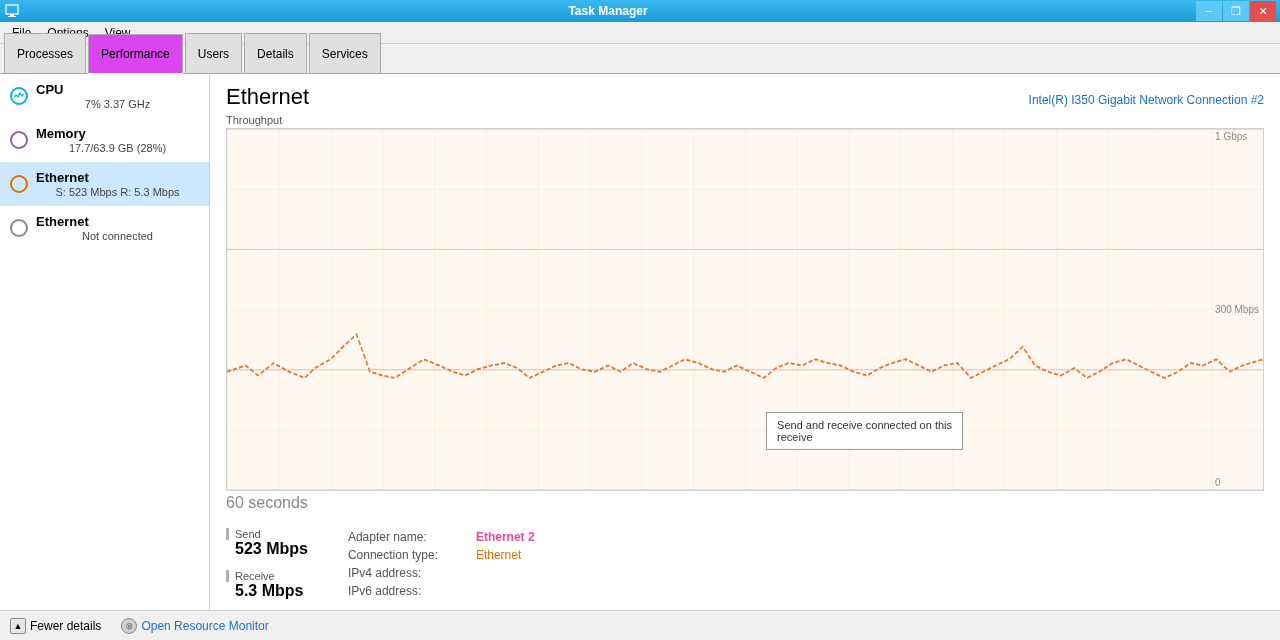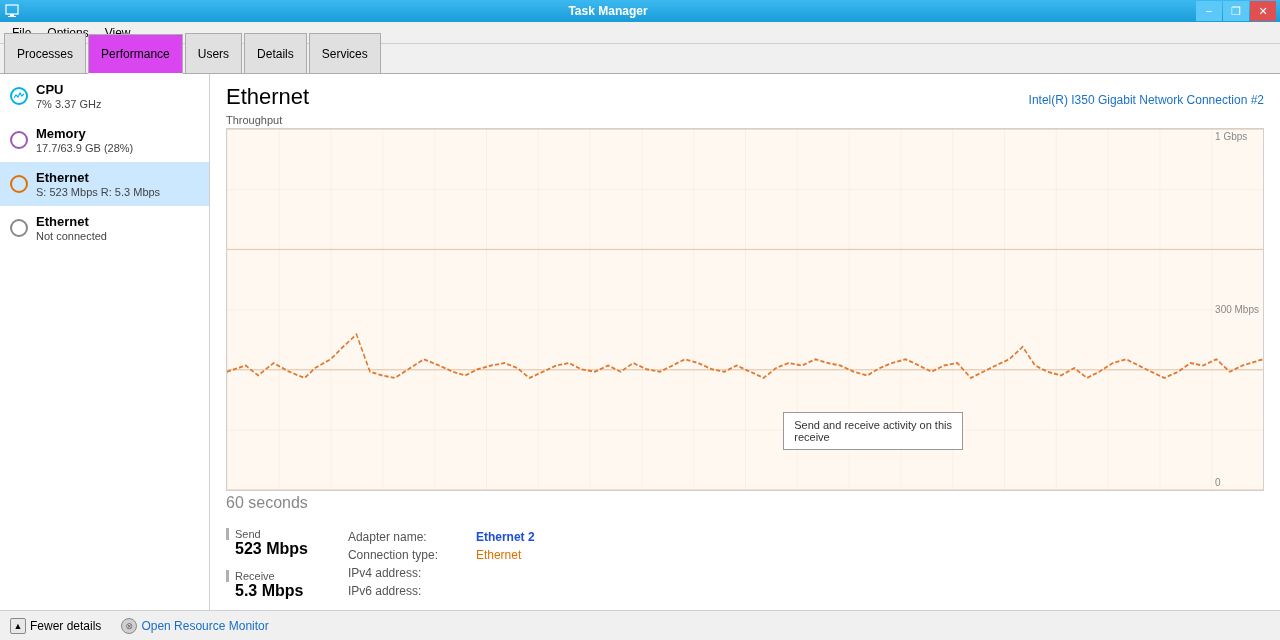--- a/index.html
+++ b/index.html
@@ -101,21 +101,21 @@
       border: 2px solid #888;
       flex-shrink: 0;
       position: relative;
     }
     .sidebar-icon.cpu { border-color: #00b0f0; }
     .sidebar-icon.memory { border-color: #9b59b6; }
     .sidebar-icon.eth1 { border-color: #e07000; }
     .sidebar-icon.eth2 { border-color: #888; }
     .sidebar-item-info { flex: 1; }
     .sidebar-item-title { font-size: 13px; font-weight: bold; color: #000; }
-    .sidebar-item-sub { font-size: 11px; color: #444; margin-top: 1px; }
+    .sidebar-item-sub { font-size: 11px; color: #444; margin-top: 1px; text-align: center; }
 
     
     .right-panel {
       flex: 1;
       display: flex;
       flex-direction: column;
       padding: 10px 16px;
       overflow: hidden;
     }
     .panel-header {
@@ -184,21 +184,21 @@
       padding-top: 6px;
     }
     .stat-col { display: flex; flex-direction: column; gap: 12px; }
     .stat-item { }
     .stat-label { font-size: 11px; color: #555; border-left: 3px solid #b0b0b0; padding-left: 6px; }
     .stat-value { font-size: 16px; font-weight: 700; color: #000; padding-left: 9px; }
 
     .info-col { display: flex; flex-direction: column; gap: 4px; margin-top: 2px; }
     .info-row { display: flex; gap: 8px; font-size: 12px; }
     .info-key { color: #555; min-width: 120px; }
-    .info-val { color: #1d4ed8; font-weight: bold; }
+    .info-val { color: #ec4899; font-weight: bold; }
     .info-val-plain { color: #e07000; }
 
     
     .bottom-bar {
       height: 30px;
       background: #f0f0f0;
       border-top: 1px solid #d0d0d0;
       display: flex;
       align-items: center;
       padding: 0 10px;
@@ -424,21 +424,21 @@
             942,190
             955,185
             968,195
             980,190
             1000,185
           "></polyline>
       </svg>
 
       
       <div class="chart-tooltip">
-        <div>Send and receive activity on this</div>
+        <div>Send and receive connected on this</div>
         <div>receive</div>
       </div>
     </div>
 
     <div class="chart-x-labels">
       <span>60 seconds</span>
       <span></span>
     </div>
 
     <div class="stats-section">

